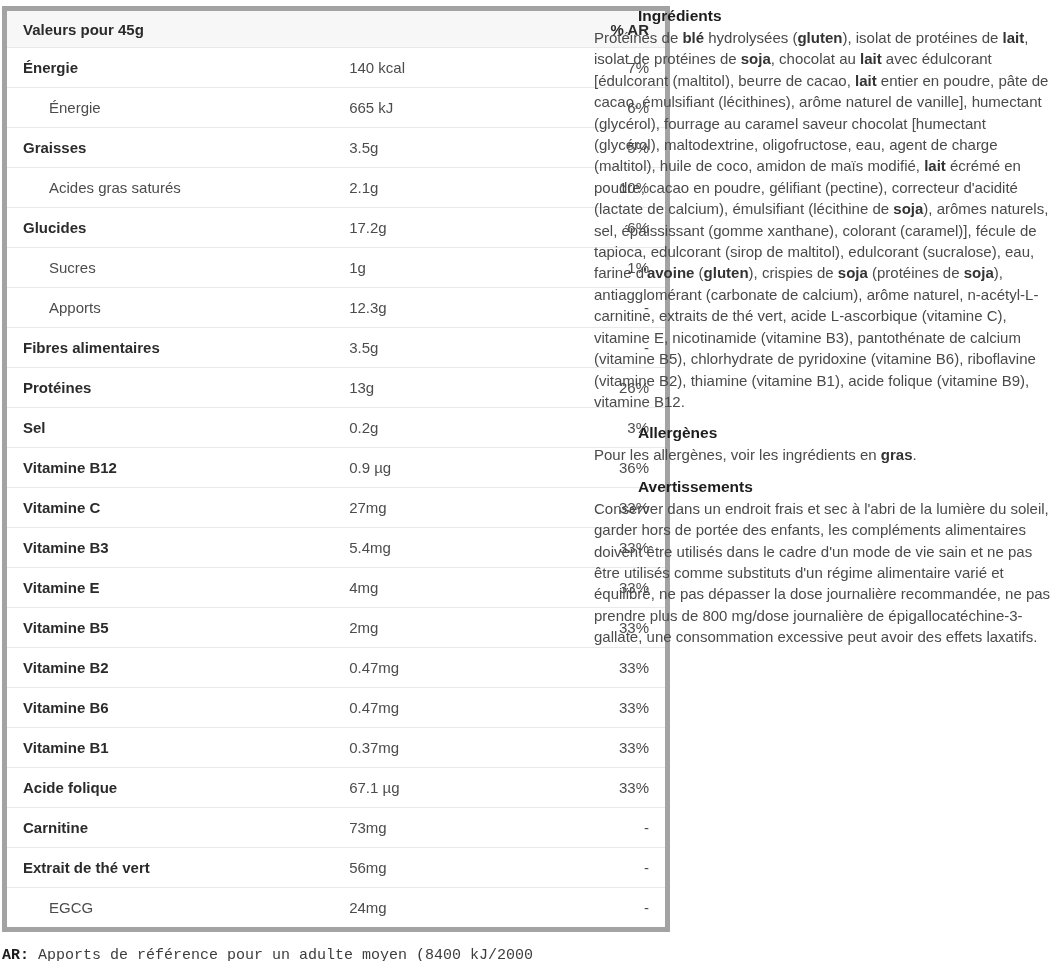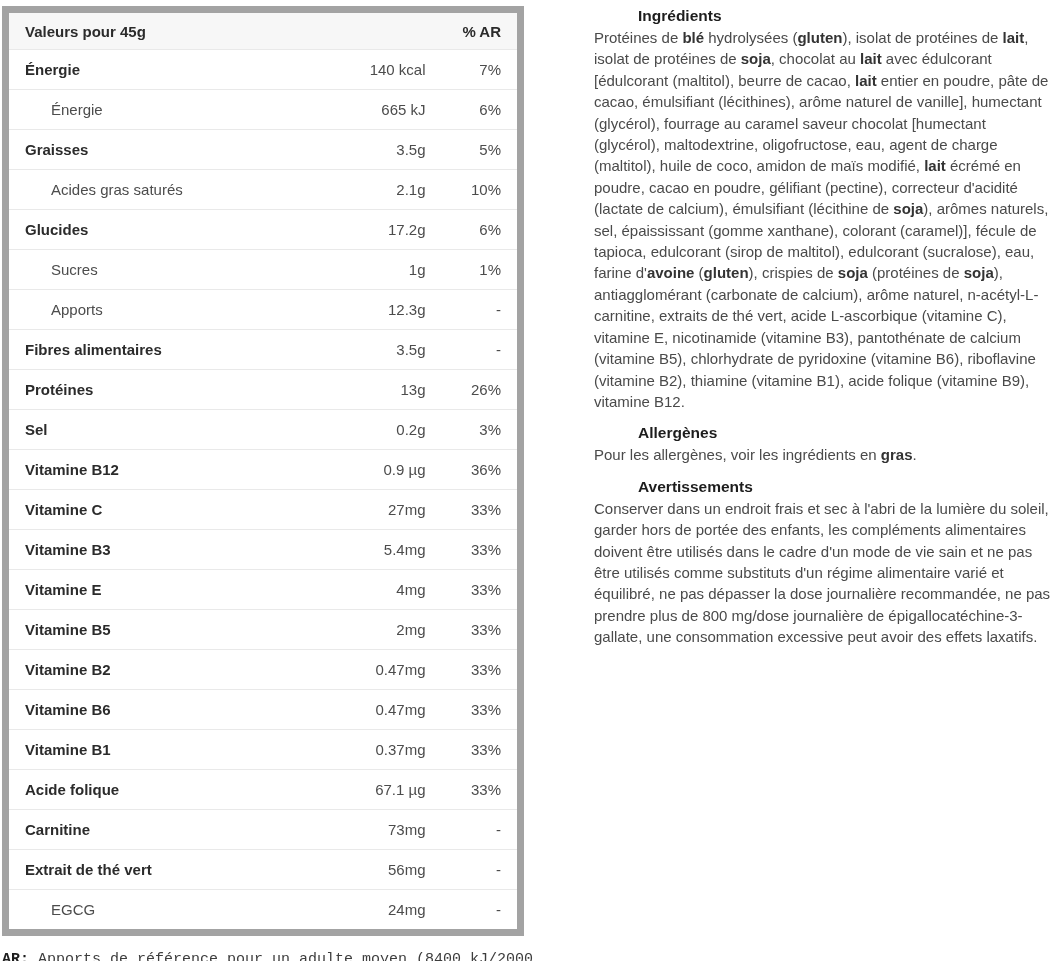--- a/index.html
+++ b/index.html
@@ -14,22 +14,22 @@
     display: flex;
     align-items: flex-start;
   }
   
   .left-col {
     margin: 6px 0 0 2px;
     width: 566px;
     flex: 0 0 auto;
   }
   .nutrition-table {
-    width: 522px;
-    border: 7px solid #a3a3a3;
+    width: 668px;
+    border: 5px solid #a3a3a3;
     background: #ffffff;
   }
   .t-row {
     display: flex;
     align-items: center;
     height: 40px;
     border-top: 1px solid #e9e9e9;
     font-size: 15px;
     color: #4c4c4c;
   }
@@ -43,21 +43,21 @@
   .t-row.bold .cell-label { font-weight: bold; color: #2b2b2b; }
   .cell-label {
     flex: 0 0 52%;
     padding-left: 16px;
     text-align: left;
     white-space: nowrap;
   }
   .t-row.indent .cell-label { padding-left: 42px; }
   .cell-amount {
     flex: 0 0 30%;
-    text-align: right;
+    text-align: left;
     white-space: nowrap;
   }
   .cell-ar {
     flex: 1 1 auto;
     text-align: right;
     padding-right: 16px;
     white-space: nowrap;
   }
   .t-header .cell-ar { color: #2b2b2b; }
   .footnote {

